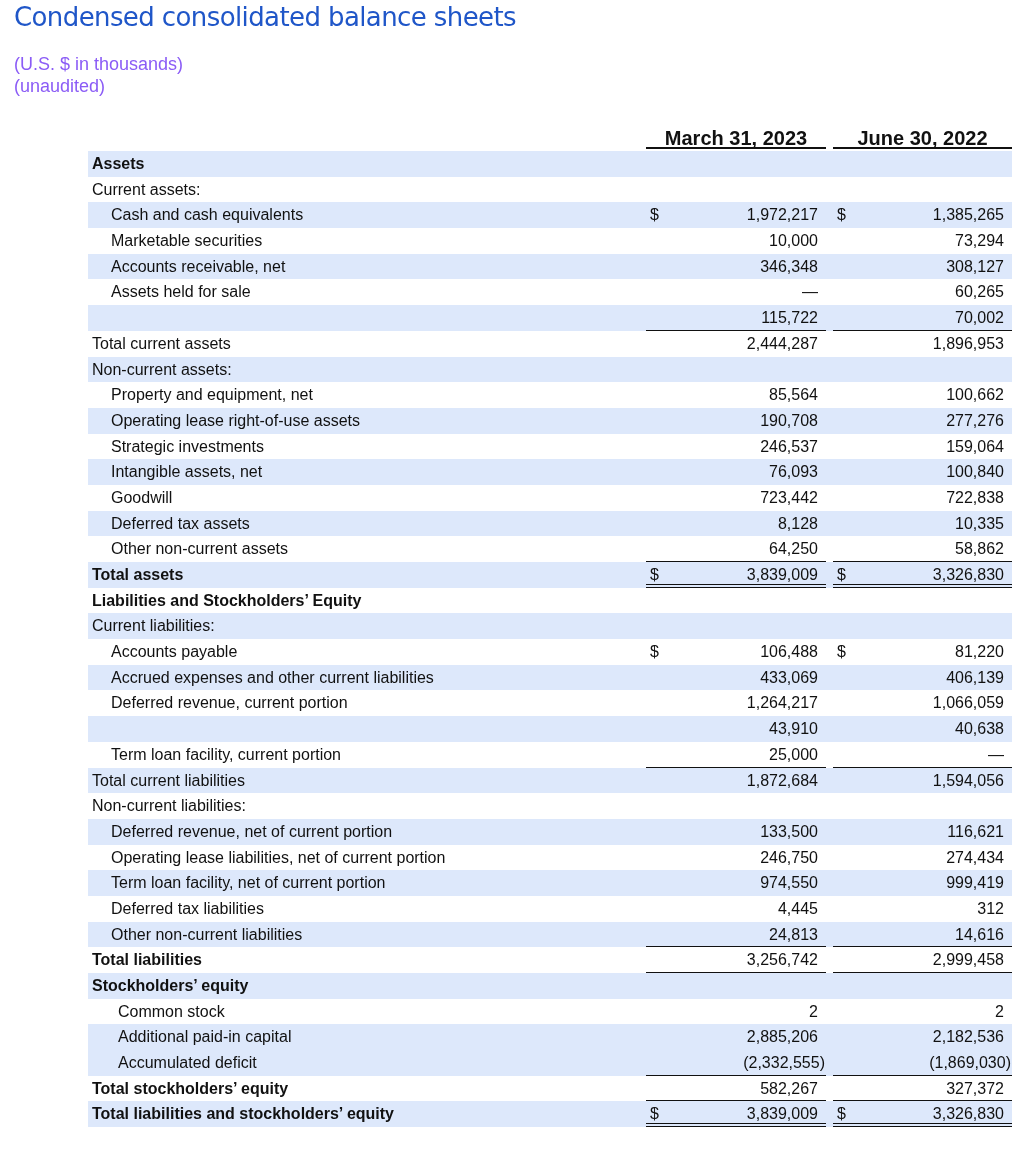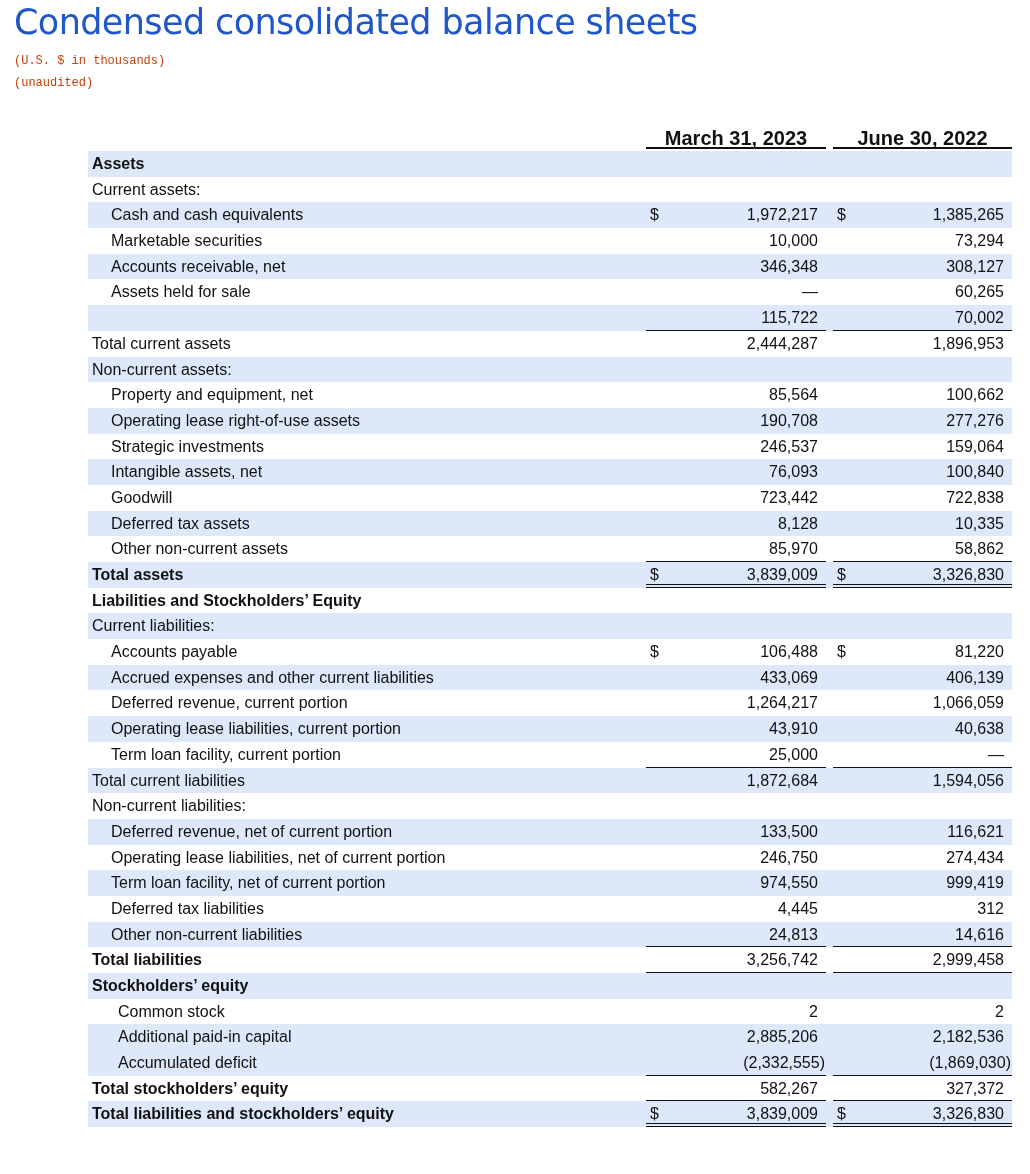--- a/index.html
+++ b/index.html
@@ -13,31 +13,31 @@
       position: relative;
       overflow: hidden;
       font-family: "Liberation Sans", sans-serif;
       color: #111111;
     }
     .title {
       position: absolute;
       left: 14px;
       top: 2px;
       font-family: "DejaVu Sans", sans-serif;
-      font-size: 35px;
+      font-size: 26px;
       letter-spacing: -0.6px;
       color: #1f56c8;
       white-space: nowrap;
     }
     .subtitle {
       position: absolute;
       left: 14px;
-      font-family: Liberation Mono, monospace;
-      font-size: 12px;
-      color: #c2410c;
+      font-family: Liberation Sans, sans-serif;
+      font-size: 18px;
+      color: #8b5cf6;
       white-space: nowrap;
     }
     .sub1 { top: 54px; }
     .sub2 { top: 76px; }
 
     .col-head {
       position: absolute;
       top: 129px;
       height: 20px;
       font-size: 20px;
@@ -233,21 +233,21 @@
         <span class="val">8,128</span>
       </div>
     <div class="cell c2">
         <span class="val">10,335</span>
       </div>
   </div>
 
   <div class="row ind1">
     <span class="label">Other non-current assets</span>
     <div class="cell c1 bot">
-        <span class="val">85,970</span>
+        <span class="val">64,250</span>
       </div>
     <div class="cell c2 bot">
         <span class="val">58,862</span>
       </div>
   </div>
 
   <div class="row band bold">
     <span class="label">Total assets</span>
     <div class="cell c1 dbl">
         <span class="dollar">$</span>
@@ -293,21 +293,20 @@
     <span class="label">Deferred revenue, current portion</span>
     <div class="cell c1">
         <span class="val">1,264,217</span>
       </div>
     <div class="cell c2">
         <span class="val">1,066,059</span>
       </div>
   </div>
 
   <div class="row band ind1">
-    <span class="label">Operating lease liabilities, current portion</span>
     <div class="cell c1">
         <span class="val">43,910</span>
       </div>
     <div class="cell c2">
         <span class="val">40,638</span>
       </div>
   </div>
 
   <div class="row ind1">
     <span class="label">Term loan facility, current portion</span>

